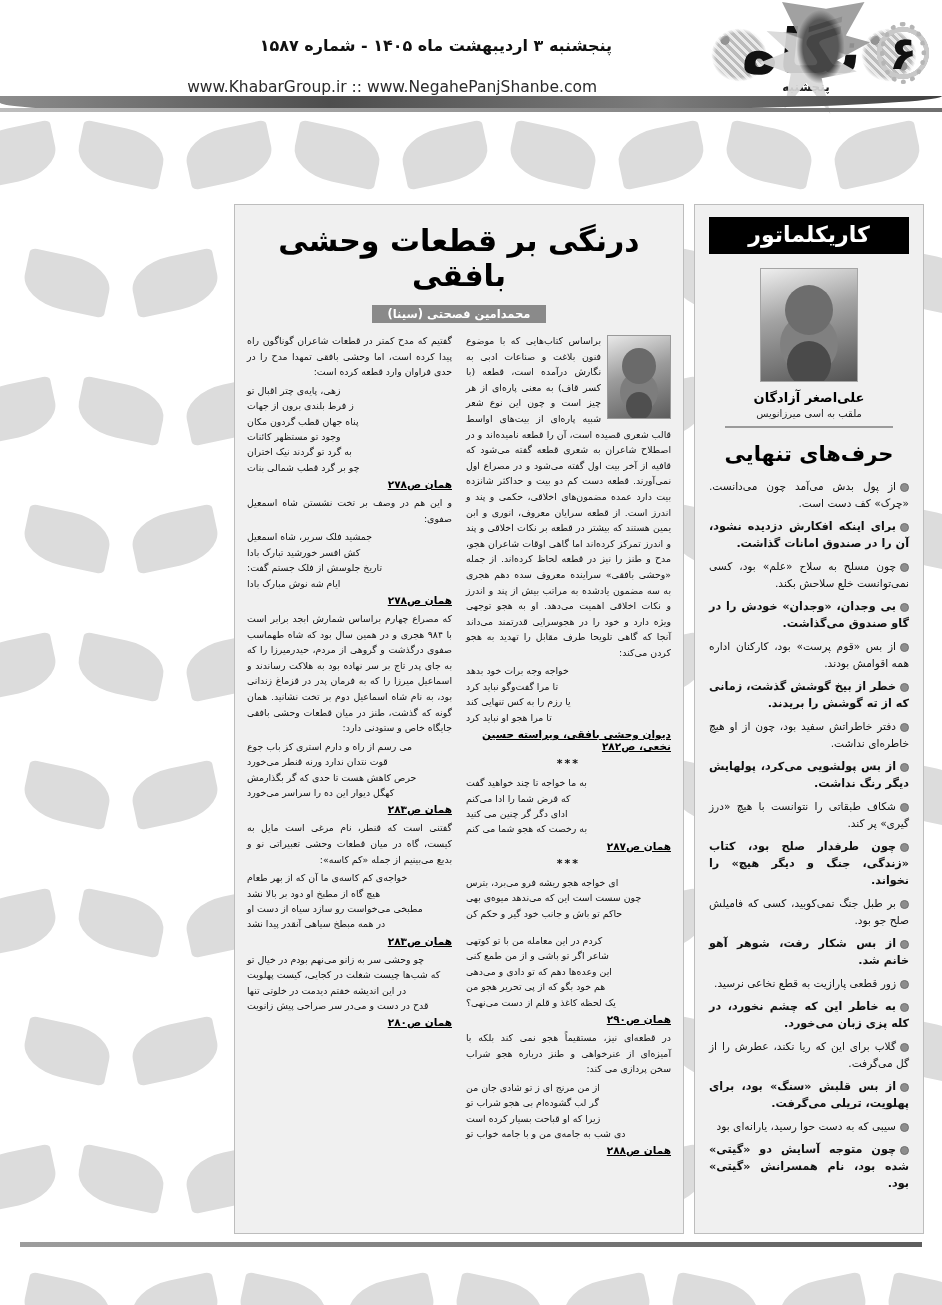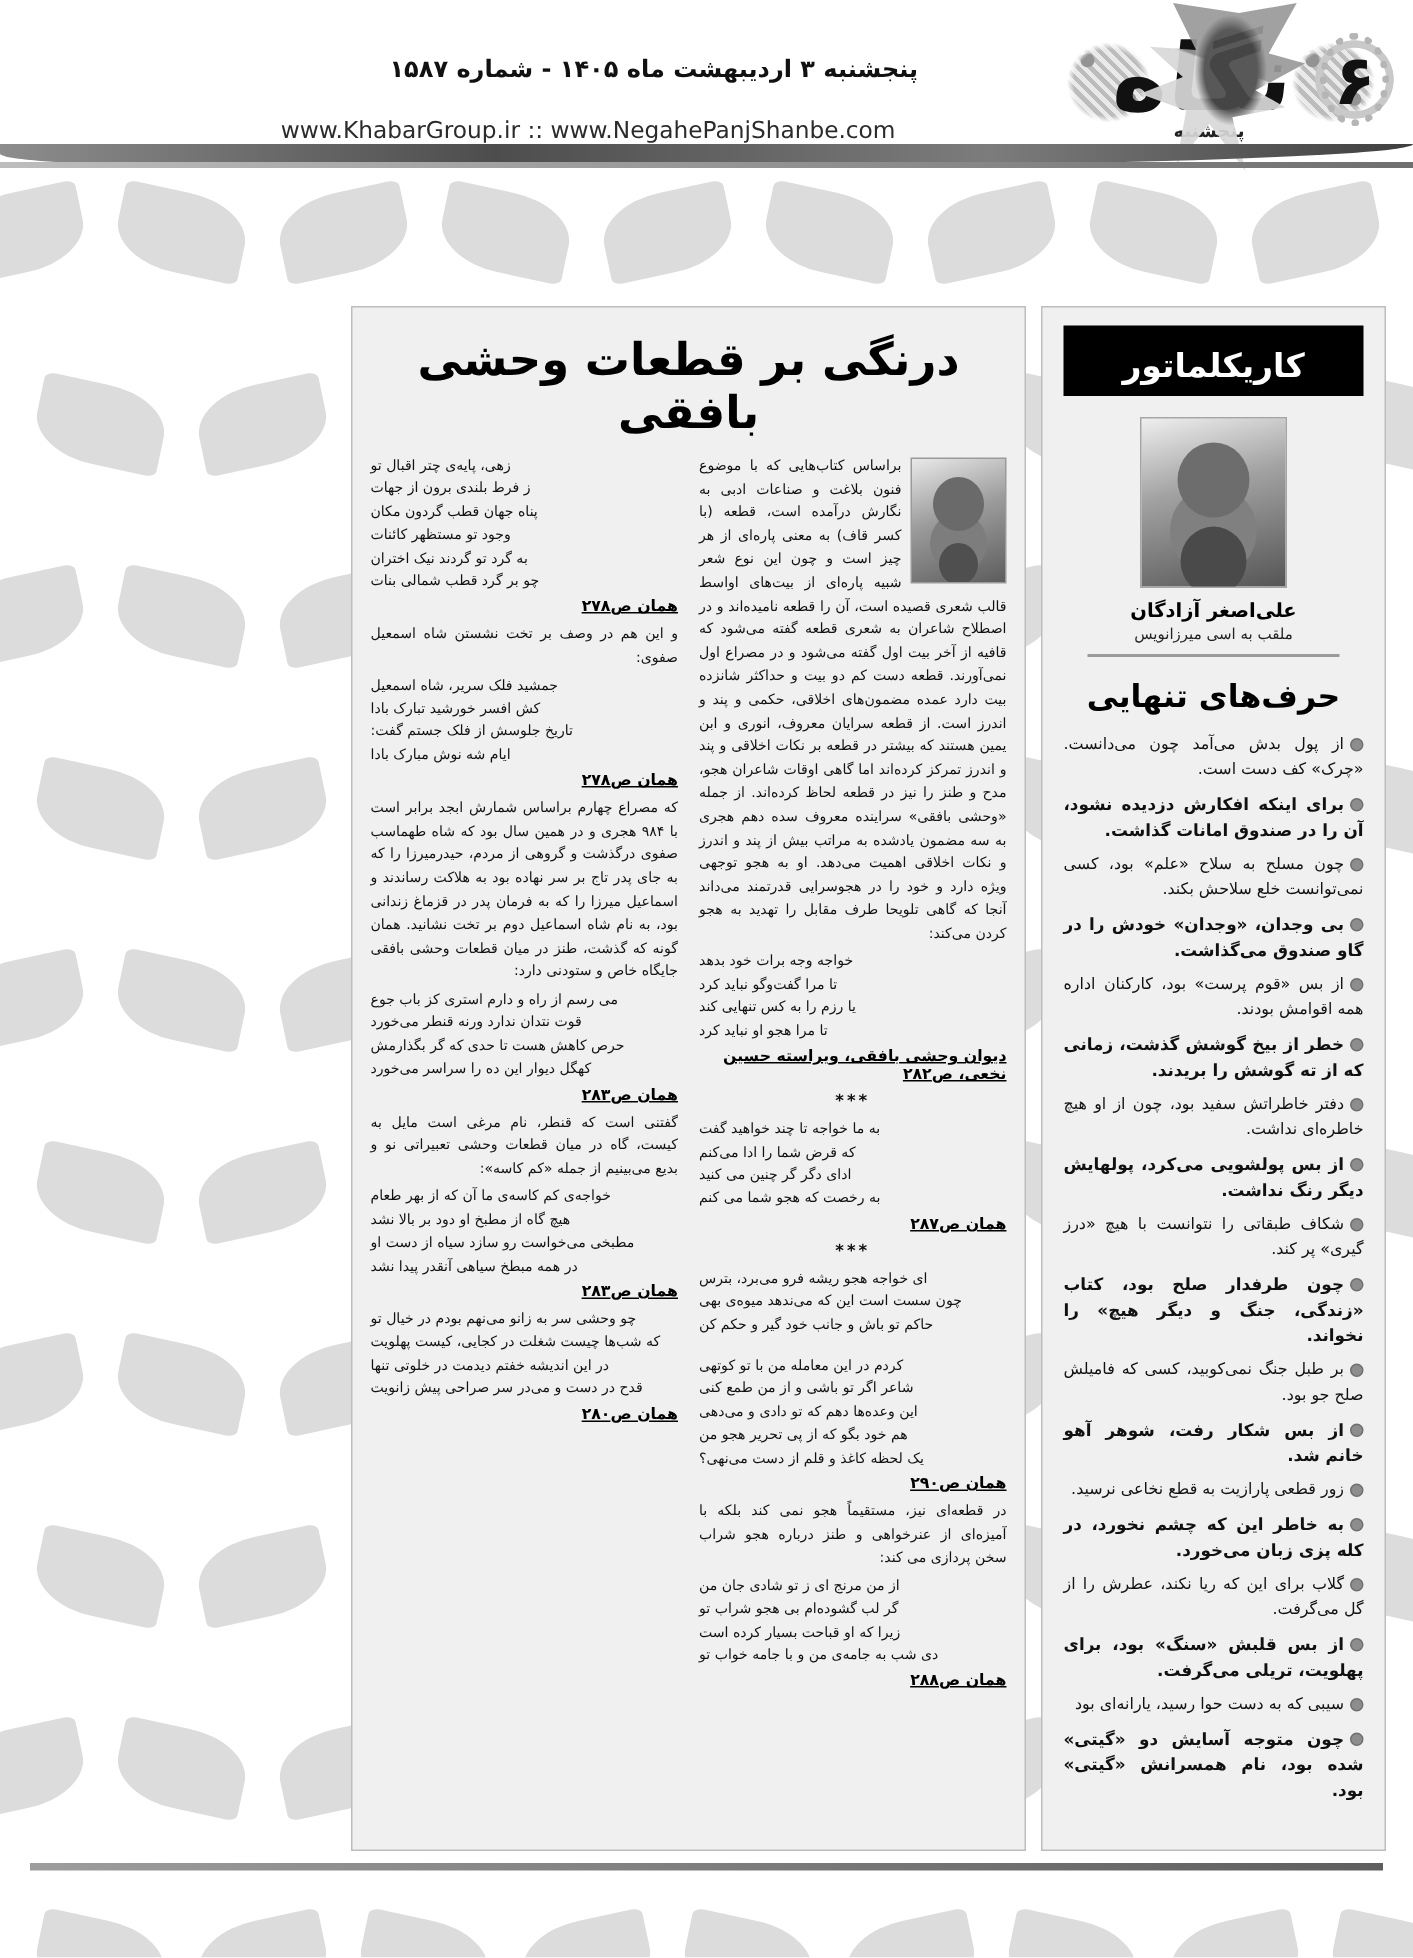--- a/index.html
+++ b/index.html
@@ -160,21 +160,21 @@
 
   
   .side-panel{
     position:absolute;right:18px;top:86px;
     width:230px;height:1030px;
     background:#f0f0f0;border:1px solid #bdbdbd;
     box-sizing:border-box;padding:12px 14px;
   }
   .side-banner{
     background:#000;color:#fff;text-align:center;
-    font-size:22px;font-weight:bold;padding:15px 0 7px 0;
+    font-size:22px;font-weight:bold;padding:5px 0 7px 0;
     direction:rtl;letter-spacing:-0.5px;
   }
   .side-photo{
     width:96px;height:112px;margin:14px auto 0 auto;
     background:linear-gradient(165deg,#efefef,#a3a3a3 40%,#555);
     border:1px solid #a5a5a5;position:relative;overflow:hidden;
   }
   .side-photo:after{
     content:"";position:absolute;left:24px;top:16px;width:48px;height:50px;
     border-radius:50%;background:#6d6d6d;
@@ -325,20 +325,23 @@
 
   <div class="hdr-swoosh"></div>
   <div class="hdr-swoosh2"></div>
 </div>
 
 <div class="sheet">
 
   <div class="article-panel">
 
     <h1 class="article-title">درنگی بر قطعات وحشی بافقی</h1>
+    <div class="byline-wrap">
+      <span class="byline">محمدامین فصحتی (سینا)</span>
+    </div>
 
     <div class="cols">
 
       <div class="col">
         <div class="portrait"></div>
         <p class="p">براساس کتاب‌هایی که با موضوع فنون بلاغت و صناعات ادبی به نگارش درآمده است، قطعه (با کسر قاف) به معنی پاره‌ای از هر چیز است و چون این نوع شعر شبیه پاره‌ای از بیت‌های اواسط قالب شعری قصیده است، آن را قطعه نامیده‌اند و در اصطلاح شاعران به شعری قطعه گفته می‌شود که قافیه از آخر بیت اول گفته می‌شود و در مصراع اول نمی‌آورند. قطعه دست کم دو بیت و حداکثر شانزده بیت دارد عمده مضمون‌های اخلاقی، حکمی و پند و اندرز است. از قطعه سرایان معروف، انوری و ابن یمین هستند که بیشتر در قطعه بر نکات اخلاقی و پند و اندرز تمرکز کرده‌اند اما گاهی اوقات شاعران هجو، مدح و طنز را نیز در قطعه لحاظ کرده‌اند. از جمله «وحشی بافقی» سراینده معروف سده دهم هجری به سه مضمون یادشده به مراتب بیش از پند و اندرز و نکات اخلاقی اهمیت می‌دهد. او به هجو توجهی ویژه دارد و خود را در هجوسرایی قدرتمند می‌داند آنجا که گاهی تلویحا طرف مقابل را تهدید به هجو کردن می‌کند:</p>
 
         <p class="verse">خواجه وجه برات خود بدهد</p>
         <p class="verse">تا مرا گفت‌وگو نباید کرد</p>
         <p class="verse">یا رزم را به کس تنهایی کند</p>
@@ -367,20 +370,21 @@
 
         <p class="p">در قطعه‌ای نیز، مستقیماً هجو نمی کند بلکه با آمیزه‌ای از عنرخواهی و طنز درباره هجو شراب سخن پردازی می کند:</p>
         <p class="verse">از من مرنج ای ز تو شادی جان من</p>
         <p class="verse">گر لب گشوده‌ام بی هجو شراب تو</p>
         <p class="verse">زیرا که او قباحت بسیار کرده است</p>
         <p class="verse">دی شب به جامه‌ی من و با جامه خواب تو</p>
         <div class="cite">همان ص۲۸۸</div>
       </div>
 
       <div class="col">
+        <p class="p">گفتیم که مدح کمتر در قطعات شاعران گوناگون راه پیدا کرده است، اما وحشی بافقی تمهدا مدح را در حدی فراوان وارد قطعه کرده است:</p>
         <p class="verse">زهی، پایه‌ی چتر اقبال تو</p>
         <p class="verse">ز فرط بلندی برون از جهات</p>
         <p class="verse">پناه جهان قطب گردون مکان</p>
         <p class="verse">وجود تو مستظهر کائنات</p>
         <p class="verse">به گرد تو گردند نیک اختران</p>
         <p class="verse">چو بر گرد قطب شمالی بنات</p>
         <div class="cite">همان ص۲۷۸</div>
 
         <p class="p">و این هم در وصف بر تخت نشستن شاه اسمعیل صفوی:</p>
         <p class="verse">جمشید فلک سریر، شاه اسمعیل</p>

